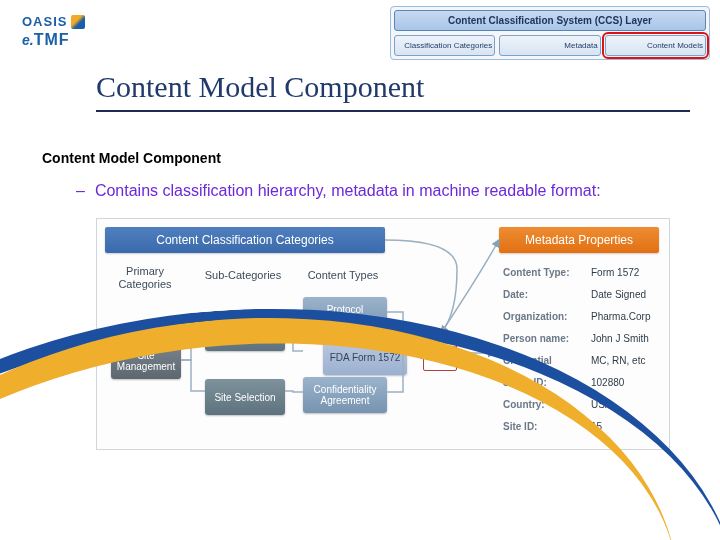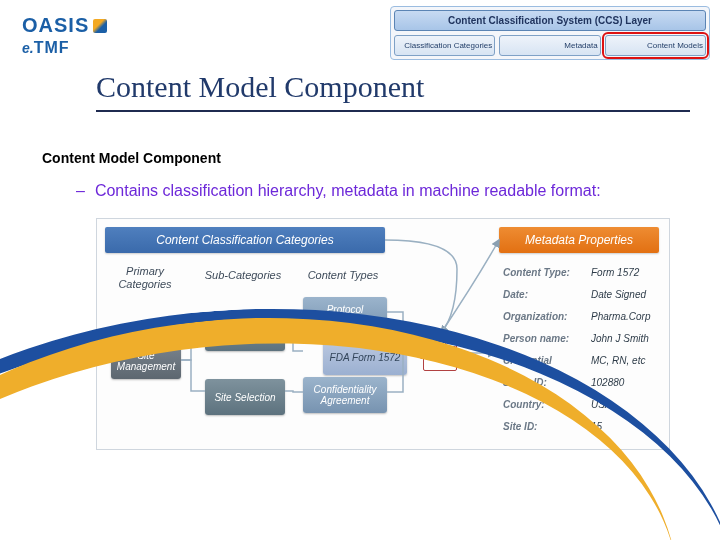--- a/index.html
+++ b/index.html
@@ -1,21 +1,21 @@
 <!DOCTYPE html>
 <html><head>
 <meta charset="utf-8">
 <style>
   * { box-sizing: border-box; margin: 0; padding: 0; }
   html, body { width: 720px; height: 540px; font-family: Arial, Helvetica, sans-serif; background: #fff; position: relative; overflow: hidden; }
 
   
   .logo-area { position: absolute; top: 14px; left: 22px; }
   .oasis-logo { display: flex; align-items: center; gap: 4px; }
-  .oasis-text { font-weight: 700; font-size: 20px; color: #1b5fa6; letter-spacing: 1px; }
+  .oasis-text { font-weight: 700; font-size: 13px; color: #1b5fa6; letter-spacing: 1px; }
   .oasis-badge { width: 14px; height: 14px; background: linear-gradient(135deg,#f3a923 40%, #1b5fa6 60%); border-radius: 2px; }
   .etmf-logo { font-size: 16px; font-weight: 700; color: #1b5fa6; margin-top: 2px; }
   .etmf-logo .e { color: #1b5fa6; font-weight: 700; font-style: italic; font-size: 14px;}
   .etmf-logo .tmf { color: #1b5fa6; font-weight: 800; letter-spacing: 1px; }
 
   
   .ccs-layer { position: absolute; top: 6px; right: 10px; width: 320px; border: 1px solid #9bbce0; border-radius: 4px; padding: 3px; background: #f4f6fa; }
   .ccs-title { text-align: center; background: linear-gradient(#c7daf2,#a8c5e8); border: 1px solid #5b84b4; border-radius: 3px; font-size: 10px; color: #20345e; padding: 4px 0; font-weight: 700; }
   .ccs-row { display: flex; gap: 4px; margin-top: 4px; }
   .ccs-cell { flex: 1; background: linear-gradient(#eef3fa,#d7e4f3); border: 1px solid #7fa1c6; border-radius: 3px; font-size: 8px; color: #25406a; text-align: right; padding: 5px 2px; }
@@ -25,21 +25,21 @@
   .page-title-wrap { position: absolute; top: 70px; left: 0; right: 0; padding: 0 30px 0 96px; }
   .page-title { font-family: "Times New Roman", serif; font-size: 30px; color: #213a6b; padding-bottom: 6px; border-bottom: 2px solid #1f2b50; font-weight: 400; }
 
   
   .body-area { position: absolute; top: 150px; left: 42px; right: 42px; }
   .sub-head { font-size: 14px; font-weight: 700; color: #000; }
   .bullet { margin-top: 16px; margin-left: 34px; font-size: 16px; color: #6d28d9; display: flex; gap: 10px; }
   .bullet::before { content: "–"; }
 
   
-  .diagram { position: absolute; top: 218px; left: 96px; width: 574px; height: 232px; border: 1px solid #cfd6de; background: #fdfdfd; font-style: italic; }
+  .diagram { position: absolute; top: 218px; left: 96px; width: 574px; height: 232px; border: 1px solid #cfd6de; background: #fdfdfd; }
 
   .section-bar { position: absolute; height: 26px; border-radius: 2px; color: #fff; font-size: 12px; display: flex; align-items: center; justify-content: center; font-weight: 500; box-shadow: 0 1px 2px rgba(0,0,0,0.2); }
   .bar-blue { background: linear-gradient(#4f7fbe,#3a6aab); }
   .bar-orange { background: linear-gradient(#ee8c32,#e27012); }
 
   .col-label { position: absolute; font-size: 11px; color: #3e4b5a; text-align: center; line-height: 1.15; }
 
   .node { position: absolute; border-radius: 3px; color: #fff; font-size: 10px; display: flex; align-items: center; justify-content: center; text-align: center; padding: 18px 4px; box-shadow: 0 1px 2px rgba(0,0,0,0.25); }
   .node-gray   { background: linear-gradient(#7a848e,#5d6770); }
   .node-steel  { background: linear-gradient(#7e929d,#5d727e); }

